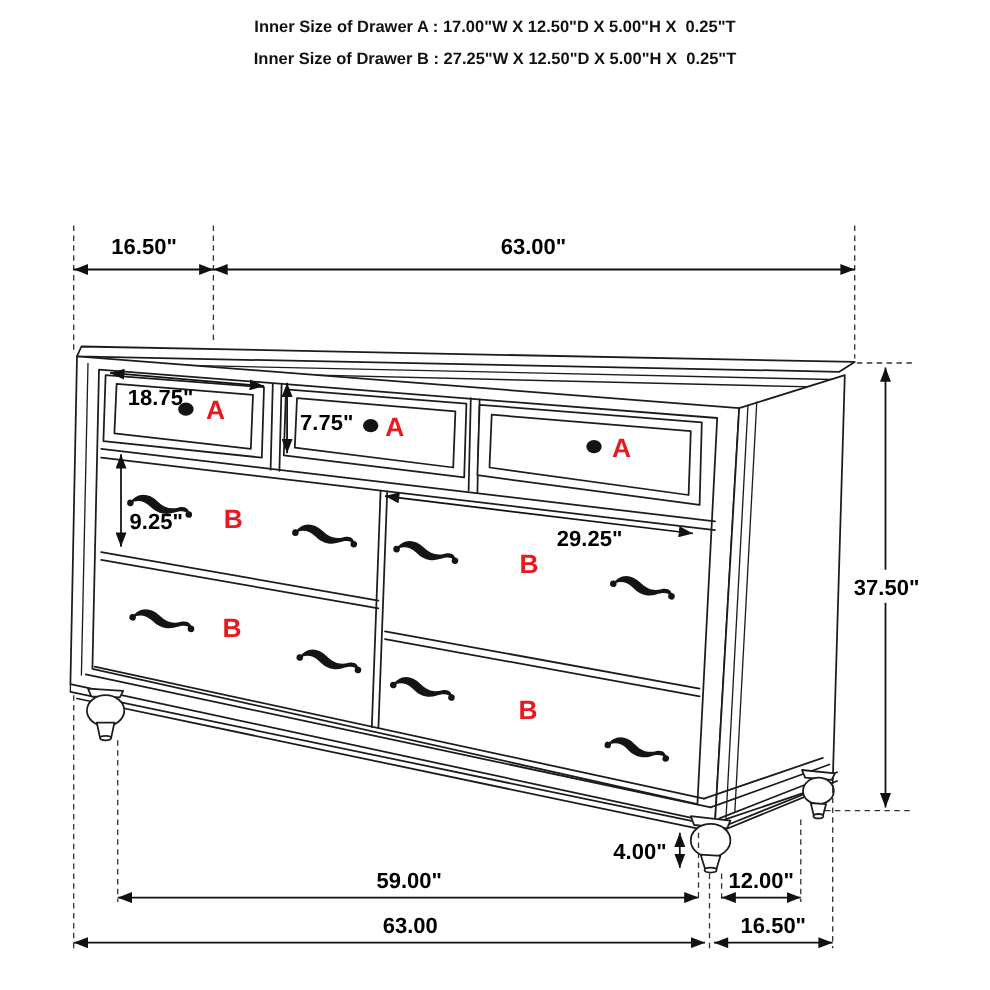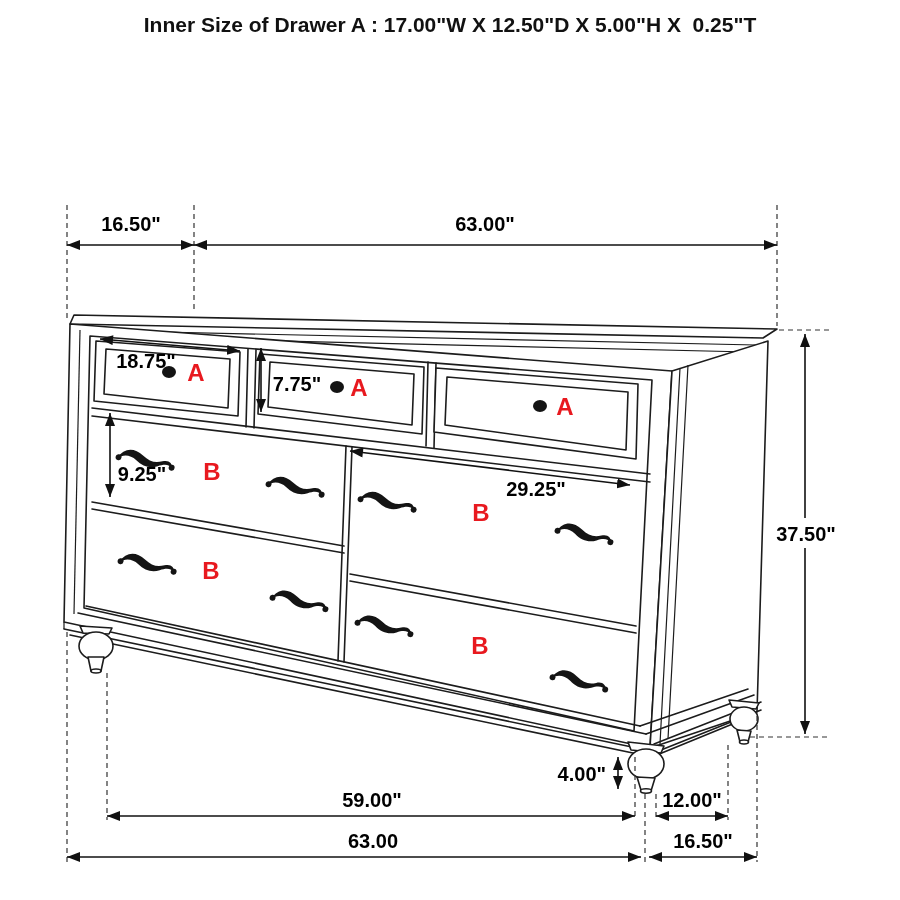--- a/index.html
+++ b/index.html
@@ -1,36 +1,37 @@
 <!DOCTYPE html>
 <html><head>
 <meta charset="utf-8">
 <style>
   html,body{margin:0;padding:0;background:#fff;}
   .canvas{position:relative;width:900px;height:900px;background:#ffffff;overflow:hidden;
           font-family:"Liberation Sans", sans-serif;}
   .title-block{position:absolute;top:10px;left:0;width:900px;text-align:center;}
-  .title-line{font-weight:bold;font-size:21px;line-height:29px;color:#111;white-space:pre;}
+  .title-line{font-weight:bold;font-size:15px;line-height:29px;color:#111;white-space:pre;}
   svg{position:absolute;left:0;top:0;}
   .outline{stroke:#1c1c1c;stroke-width:1.6;fill:none;stroke-linejoin:round;stroke-linecap:round;}
   .face{stroke:#1c1c1c;stroke-width:1.6;fill:#ffffff;stroke-linejoin:round;}
   .thin{stroke:#1c1c1c;stroke-width:1.2;fill:none;}
   .dimline{stroke:#111111;stroke-width:1.6;fill:none;}
   .dash{stroke:#333333;stroke-width:1.2;fill:none;stroke-dasharray:5 4;}
   .dimtext{font-family:"Liberation Sans",sans-serif;font-weight:bold;font-size:20px;fill:#000000;}
   .redletter{font-family:"Liberation Sans",sans-serif;font-weight:bold;font-size:24px;fill:#e8191f;}
   .hw{fill:#141414;stroke:none;}
 </style>
 </head>
 <body>
 
 <div class="canvas">
 
   <div class="title-block">
     <div class="title-line">Inner Size of Drawer A : 17.00"W X 12.50"D X 5.00"H X  0.25"T</div>
+    <div class="title-line">Inner Size of Drawer B : 27.25"W X 12.50"D X 5.00"H X  0.25"T</div>
   </div>
 
   <svg width="900" height="900" viewBox="0 0 900 900">
     <defs>
       <marker id="ah-end" markerWidth="14" markerHeight="10" refX="13" refY="5" orient="auto" markerUnits="userSpaceOnUse">
         <path d="M0,0 L13,5 L0,10 Z" fill="#111"></path>
       </marker>
       <marker id="ah-start" markerWidth="14" markerHeight="10" refX="0" refY="5" orient="auto" markerUnits="userSpaceOnUse">
         <path d="M13,0 L0,5 L13,10 Z" fill="#111"></path>
       </marker>

